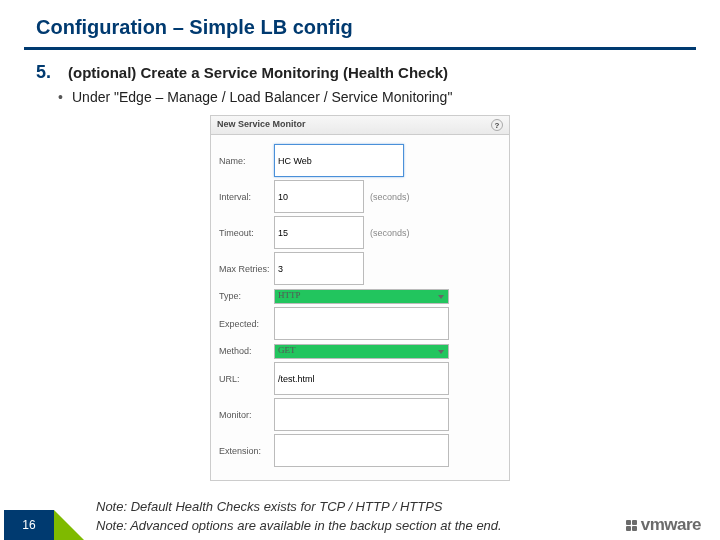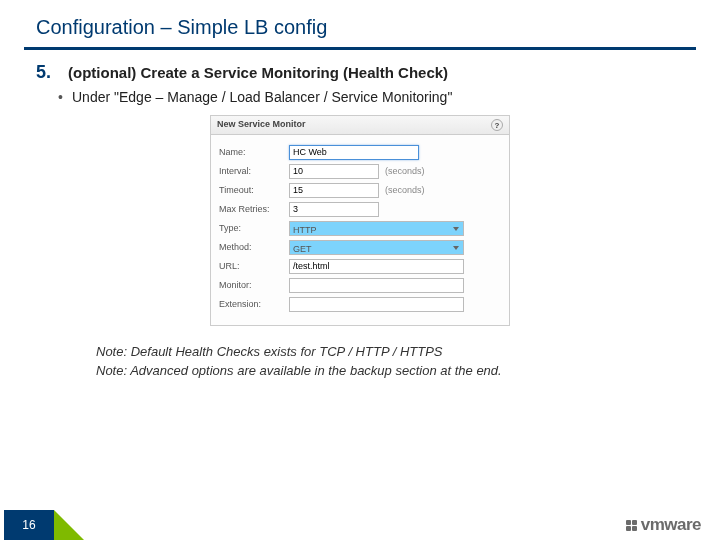--- a/index.html
+++ b/index.html
@@ -7,21 +7,21 @@
     width: 720px;
     height: 540px;
     font-family: Arial, sans-serif;
     background: #fff;
     position: relative;
     overflow: hidden;
   }
   .slide-title {
     color: #003a70;
     font-size: 20px;
-    font-weight: normal;
+    font-weight: bold;
     padding: 16px 0 8px 36px;
   }
   .title-rule {
     border: none;
     border-bottom: 3px solid #003a70;
     margin: 0 24px 0 24px;
   }
   .content {
     padding: 12px 36px 0 36px;
     color: #222;
@@ -73,45 +73,46 @@
     background: #f0f0f0;
   }
   .ss-body { padding: 6px 8px 10px 8px; }
   .frow {
     display: flex;
     align-items: center;
     margin: 3px 0;
     min-height: 16px;
   }
   .flabel {
-    width: 70px;
+    width: 55px;
     color: #555;
     font-size: 9px;
   }
   .finput {
-    height: 15px;
+    height: 33px;
     border: 1px solid #bbb;
     background: #fff;
     font-size: 9px;
     padding: 0 3px;
     flex: 0 0 auto;
   }
   .finput.name { width: 130px; border: 1px solid #4a90d9; box-shadow: 0 0 2px rgba(74,144,217,.6); }
   .finput.small { width: 90px; }
   .finput.full { width: 175px; }
   .fselect {
     height: 15px;
     width: 175px;
     border: 1px solid #bbb;
-    background: #7dd3fc;
+    background: #22c55e;
     font-size: 9px;
     padding: 0 3px;
     position: relative;
     display: flex;
-    align-items: flex-end;
+    align-items: flex-start;
+    font-family: Liberation Serif, serif;
   }
   .fselect::after {
     content: "";
     position: absolute;
     right: 4px; top: 5px;
     width: 0; height: 0;
     border-left: 3px solid transparent;
     border-right: 3px solid transparent;
     border-top: 4px solid #666;
   }
@@ -209,20 +210,24 @@
         <input class="finput small" value="3" style="">
       </div>
 
       <div class="frow">
         <div class="flabel">Type:</div>
         <div class="fselect">
             <span>HTTP</span>
           </div>
       </div>
 
+      <div class="frow">
+        <div class="flabel">Expected:</div>
+        <input class="finput full" value="" style="">
+      </div>
 
       <div class="frow">
         <div class="flabel">Method:</div>
         <div class="fselect">
             <span>GET</span>
           </div>
       </div>
 
       <div class="frow">
         <div class="flabel">URL:</div>

